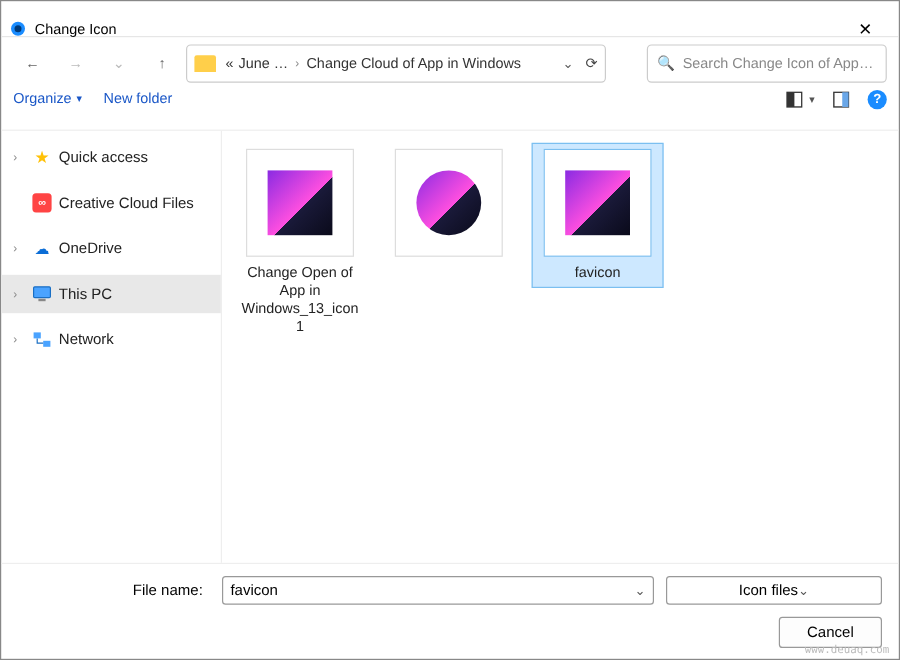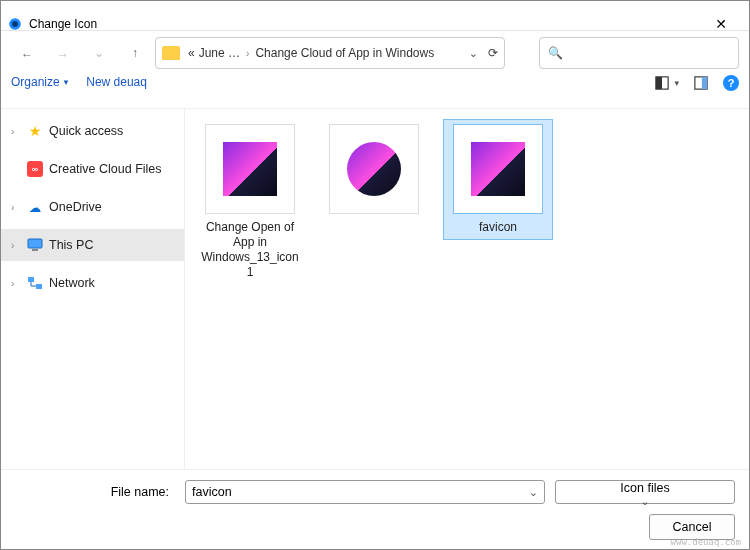--- a/index.html
+++ b/index.html
@@ -162,22 +162,22 @@
     height: 24px;
     border: 1px solid #999;
     border-radius: 3px;
     display: flex; align-items: center; justify-content: space-between;
     padding: 0 6px; font-size: 12.5px;
   }
   .ftype {
     width: 180px; height: 24px;
     border: 1px solid #999;
     border-radius: 3px;
-    display: flex; align-items: center; justify-content: flex-start;
-    padding: 0 6px; font-size: 12.5px; flex-direction: column;
+    display: flex; align-items: center; justify-content: center;
+    padding: 0 6px; font-size: 12.5px;
   }
   .btn {
     width: 86px; height: 26px;
     border: 1px solid #999;
     border-radius: 3px;
     background: #fdfdfd;
     display: flex; align-items: center; justify-content: center;
     font-size: 12.5px;
   }
   .btn.open { outline: 3px solid #e60000; outline-offset: 1px; }
@@ -225,30 +225,31 @@
     <span>«</span>
     <span>June …</span>
     <span class="sep">›</span>
     <span>Change Cloud of App in Windows</span>
     <span class="chevdown">⌄</span>
     <span class="refresh"><span>⟳</span></span>
   </div>
 
   <div class="searchbox">
     <span>🔍</span>
+    <span style="overflow:hidden; white-space:nowrap; text-overflow:ellipsis;">Search Change Icon of App i…</span>
   </div>
 </div>
 
 <div class="toolbar">
   <div class="organize">
     <span>Organize</span>
     <span style="font-size:9px;">▾</span>
   </div>
   <div class="newfolder">
-    <span>New deuaq</span>
+    <span>New folder</span>
   </div>
   <div class="right">
     <span class="tb-icon">
       <svg width="14" height="14" viewBox="0 0 16 16">
           <rect x="1" y="1" width="14" height="14" fill="none" stroke="#333" stroke-width="1.3"></rect>
           <rect x="1" y="1" width="7" height="14" fill="#333"></rect>
         </svg>
     </span>
     <span style="font-size:9px;color:#555;margin-left:-10px;">▾</span>
     <span class="tb-icon">

